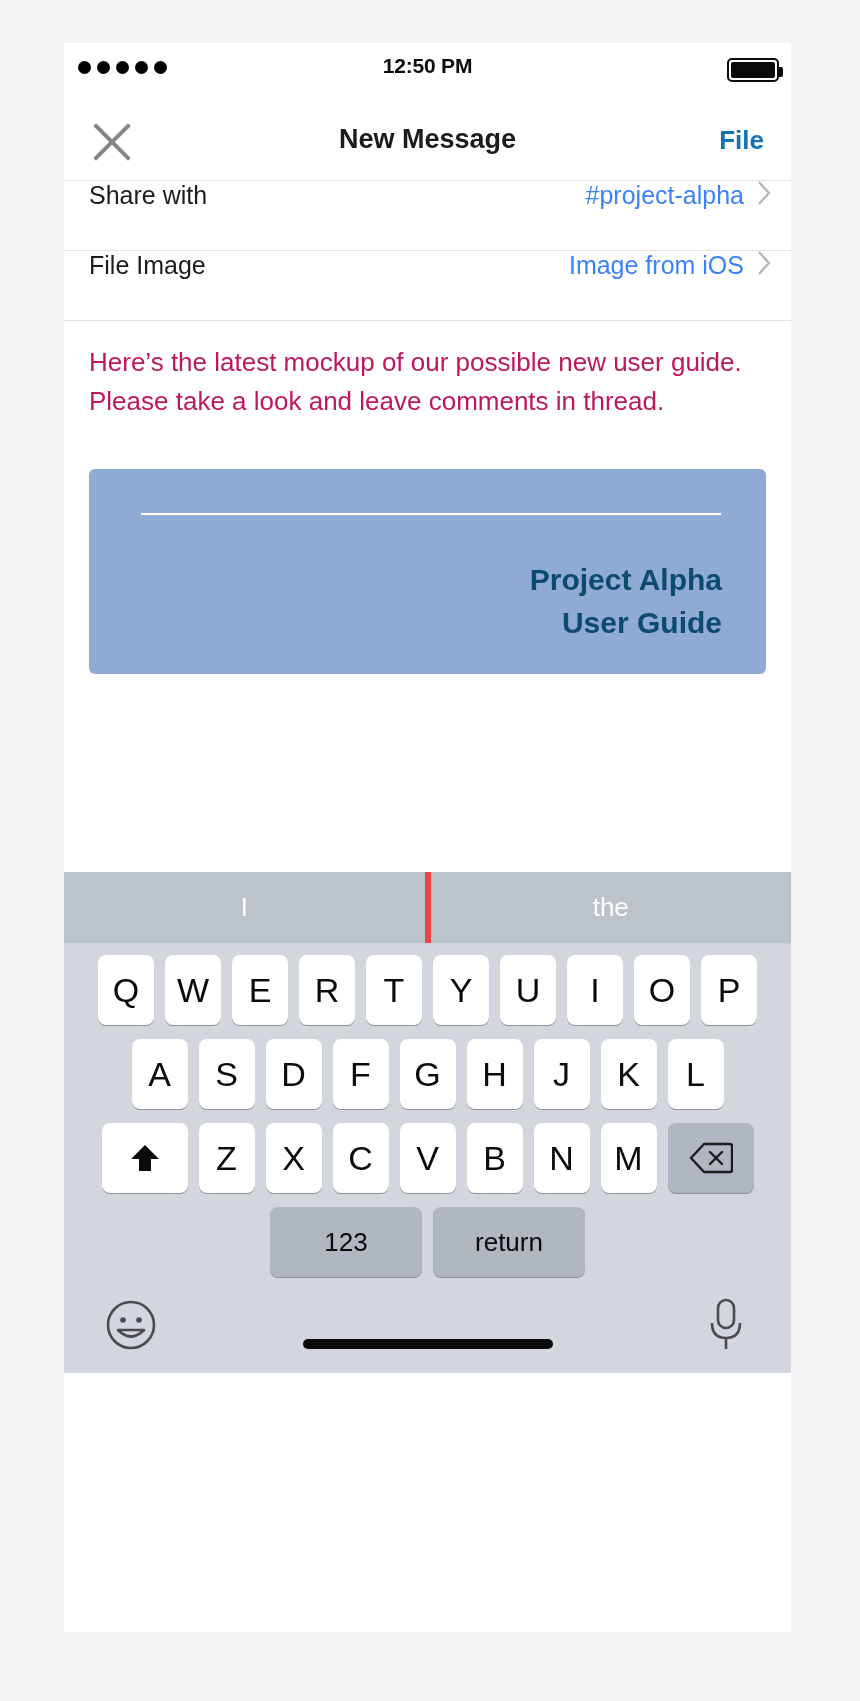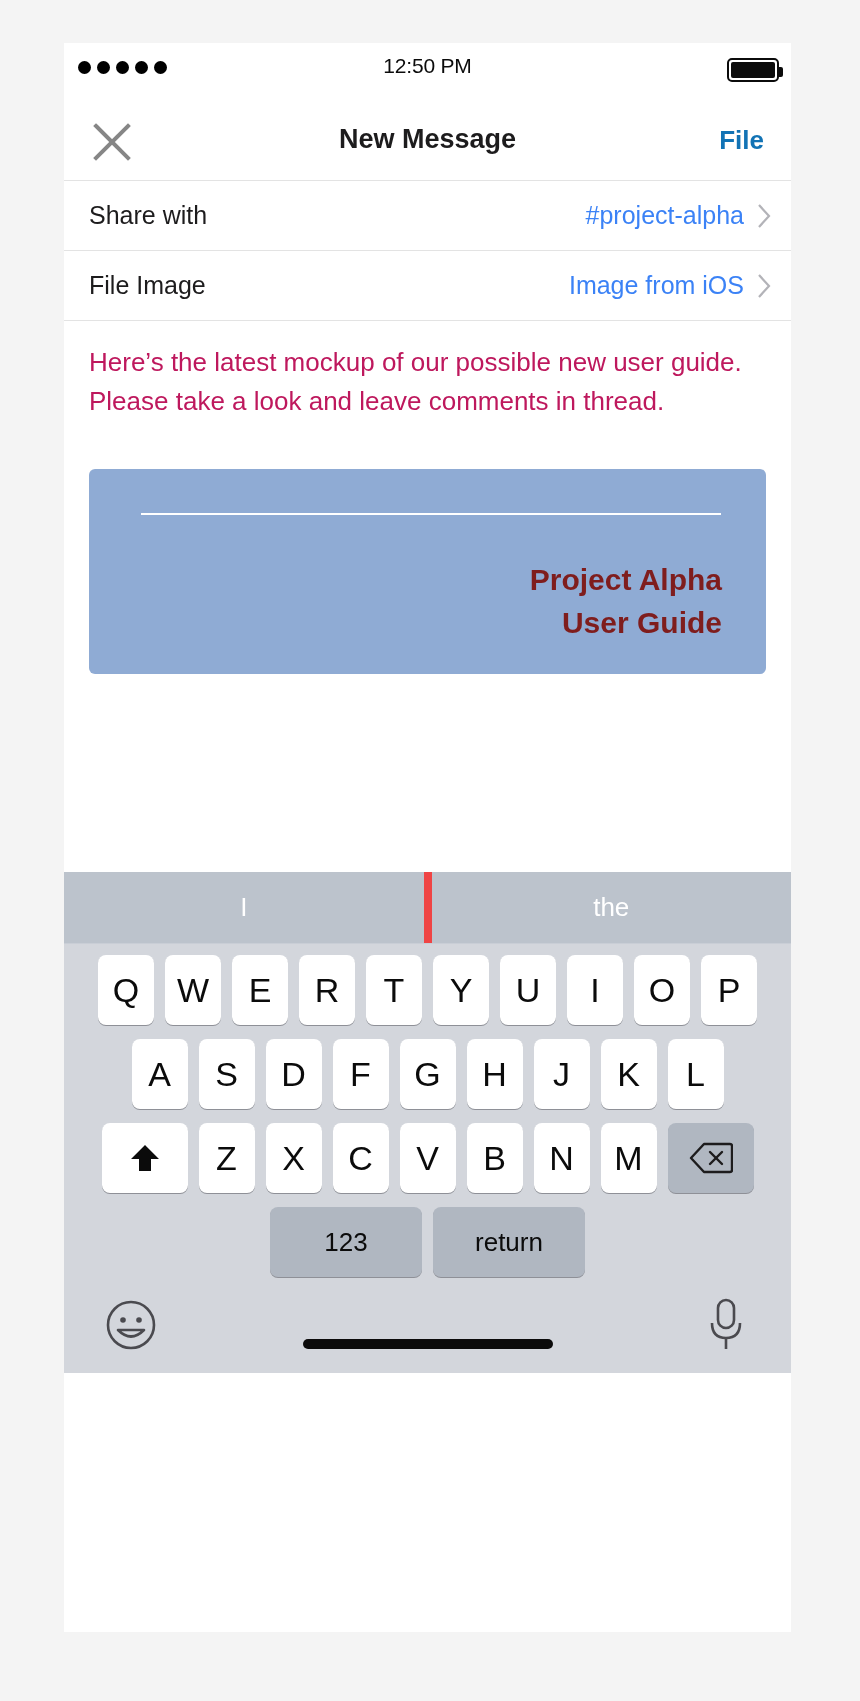--- a/index.html
+++ b/index.html
@@ -46,21 +46,21 @@
     border-radius: 50%;
     background: #000;
   }
   .status-time {
     position: absolute;
     left: 0;
     right: 0;
     top: 11px;
     text-align: center;
     font-size: 21px;
-    font-weight: normal;
+    font-weight: bold;
     color: #0b0b0b;
     letter-spacing: -0.2px;
   }
   .battery {
     position: absolute;
     right: 12px;
     top: 15px;
     width: 52px;
     height: 24px;
     border: 2px solid #0b0b0b;
@@ -121,21 +121,20 @@
     cursor: pointer;
   }
 
   
   .field-row {
     position: relative;
     height: 70px;
     border-bottom: 1px solid #e3e3e3;
     background: #ffffff;
     display: flex;
-    align-items: center;
     padding: 0 20px 0 25px;
     box-sizing: border-box;
     cursor: pointer;
   }
   .field-label {
     font-size: 25px;
     color: #1d1c1d;
   }
   .field-value {
     margin-left: auto;
@@ -211,21 +210,21 @@
   .suggestion {
     flex: 1 1 0;
     display: flex;
     align-items: center;
     justify-content: center;
     font-size: 26px;
     color: #ffffff;
     cursor: pointer;
   }
   .suggestion + .suggestion {
-    border-left: 8px solid #ef4444;
+    border-left: 6px solid #ef4444;
   }
 
   .kb-rows {
     padding: 11px 7px 0 7px;
   }
   .kb-row {
     display: flex;
     justify-content: center;
     margin-bottom: 14px;
   }
@@ -353,21 +352,21 @@
     </span>
   </div>
 
   <div class="msg-area">
     <p class="msg-text">Here’s the latest mockup of our possible new user guide. Please take a look and leave comments in thread.</p>
   </div>
 
   <div class="attach-wrap">
     <div class="attach-card" style="background: rgb(143, 171, 212);">
       <div class="attach-rule" style="background: rgb(255, 255, 255);"></div>
-      <div class="attach-title" style="color: #7f1d1d;">
+      <div class="attach-title" style="color: #0c4a6e;">
         <div>Project Alpha</div>
         <div>User Guide</div>
       </div>
     </div>
   </div>
 
   <div class="msg-spacer"></div>
 
   <div class="keyboard" style="background: rgb(211, 214, 220);">
 

